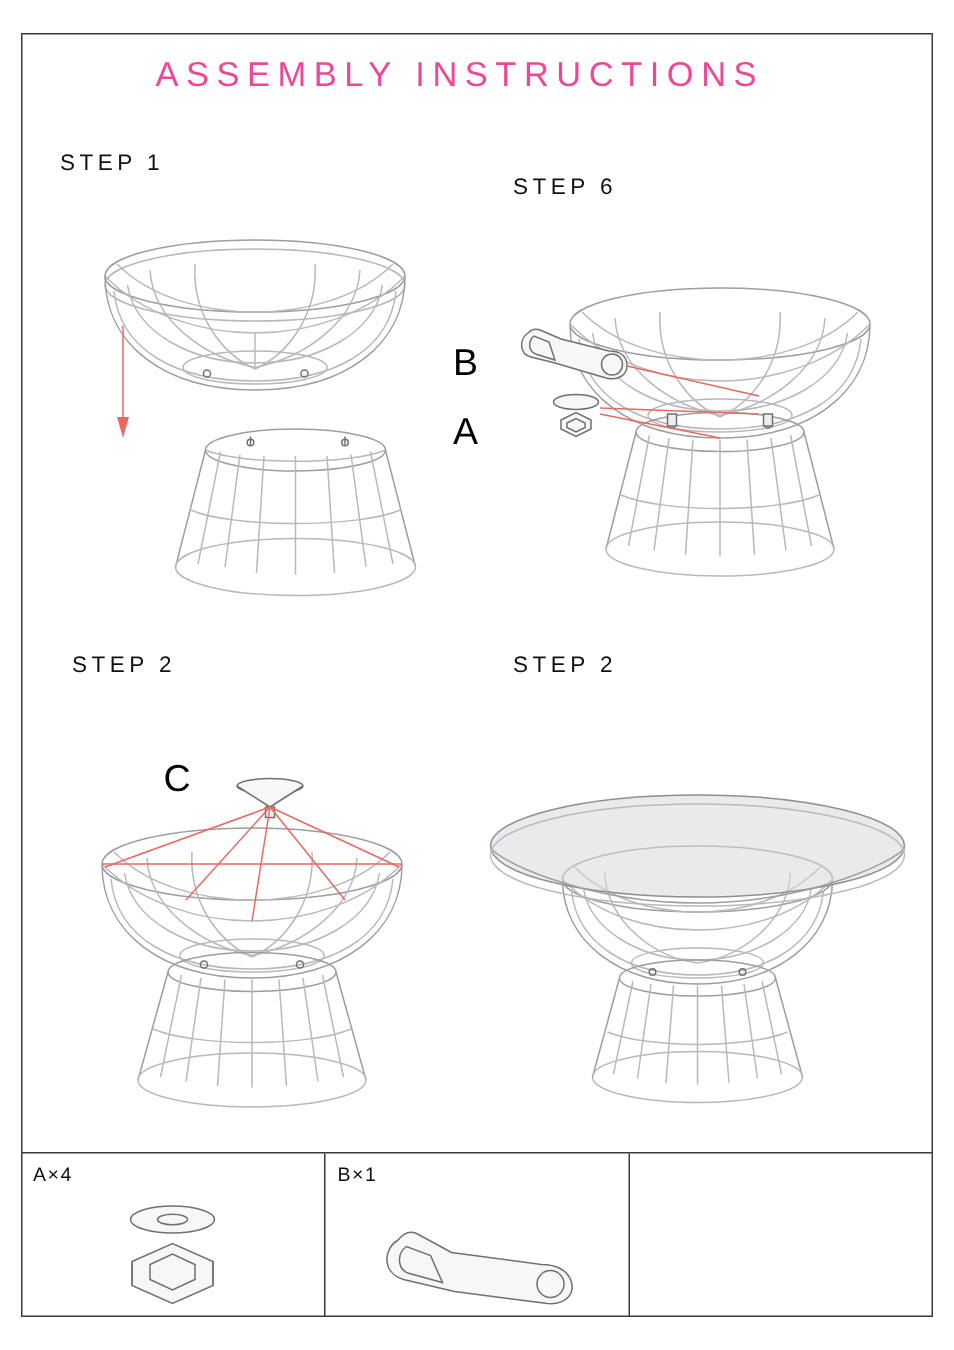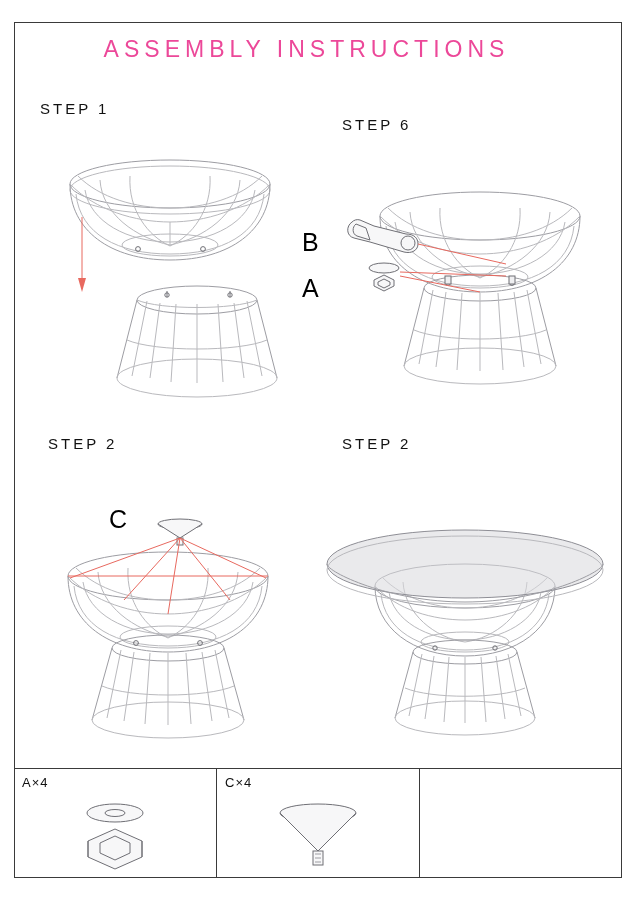--- a/index.html
+++ b/index.html
@@ -318,34 +318,31 @@
           <ellipse class="metal2" cx="75" cy="22" rx="28" ry="9"></ellipse>
           <ellipse class="metal2" cx="75" cy="22" rx="10" ry="3.5"></ellipse>
           <polygon class="metal2" points="48,50 75,38 102,50 102,66 75,78 48,66"></polygon>
           <polygon class="metal2" points="60,52 75,45 90,52 90,62 75,69 60,62"></polygon>
           <line class="dark" x1="48" y1="50" x2="48" y2="66"></line>
           <line class="dark" x1="102" y1="50" x2="102" y2="66"></line>
         </svg>
       </div>
     </div>
 
-
     <div class="legend-cell">
-      <div class="legend-label">C×4</div>
+      <div class="legend-label">B×1</div>
       <div class="legend-art">
         <svg width="100%" height="86" viewBox="0 0 150 86">
-          <ellipse class="metal2" cx="75" cy="22" rx="38" ry="9"></ellipse>
-          <path class="metal2" d="M37 22 L75 60 L113 22"></path>
-          <rect class="metal2" x="70" y="60" width="10" height="14"></rect>
-          <line class="ln2" x1="72" y1="63" x2="78" y2="63"></line>
-          <line class="ln2" x1="72" y1="67" x2="78" y2="67"></line>
-          <line class="ln2" x1="72" y1="71" x2="78" y2="71"></line>
+          <path class="metal2" d="M22 36 C12 42, 12 58, 26 62 L60 70 L122 78 C134 79, 140 72, 138 64 C136 56, 128 52, 118 52 L58 44 L36 32 C31 29, 26 31, 22 36 Z"></path>
+          <path class="metal2" d="M28 40 C21 45, 22 56, 30 58 L52 64 L44 46 Z"></path>
+          <circle class="metal2" cx="124" cy="65" r="9"></circle>
         </svg>
       </div>
     </div>
 
+
     <div class="legend-cell">
       <div class="legend-label"></div>
     </div>
 
   </div>
 
 </div>
 
 </body></html>

